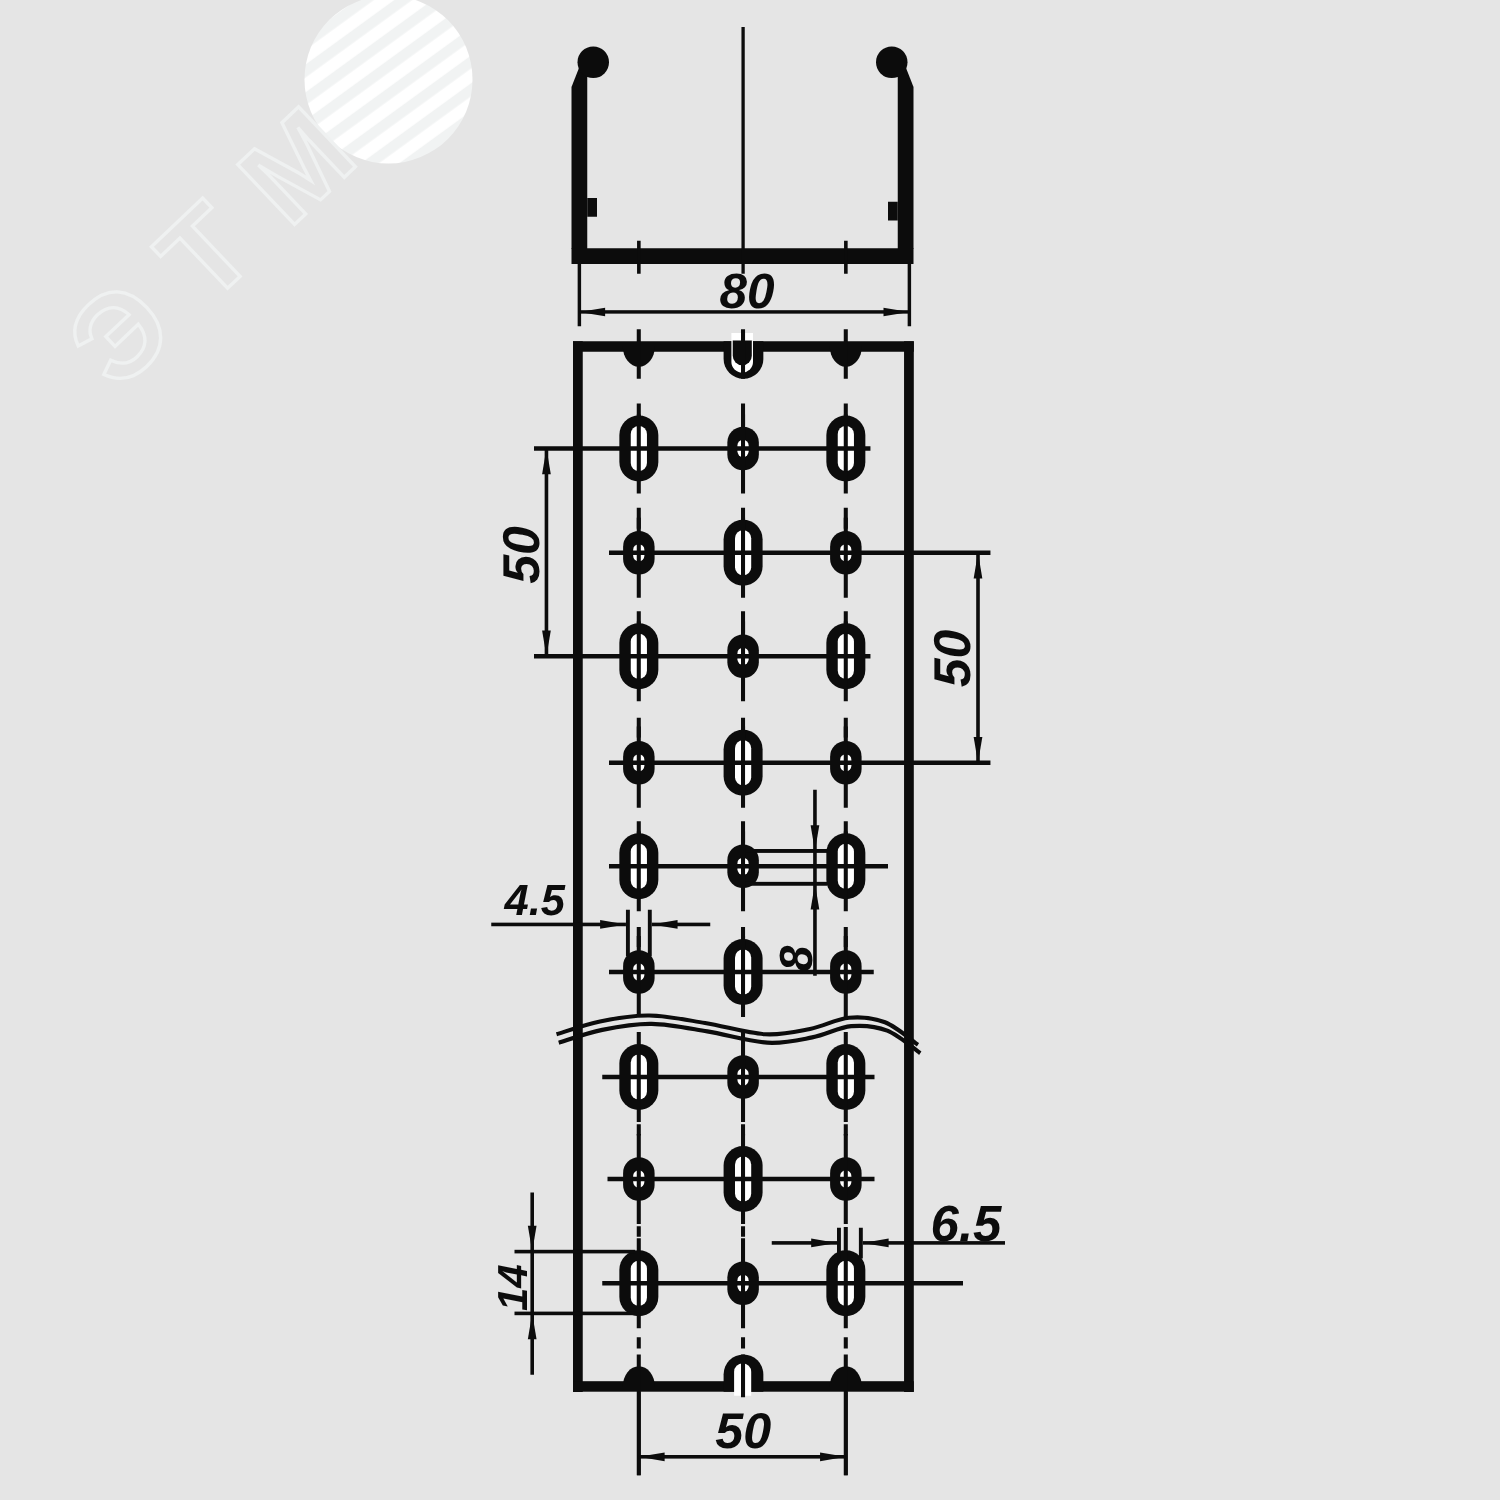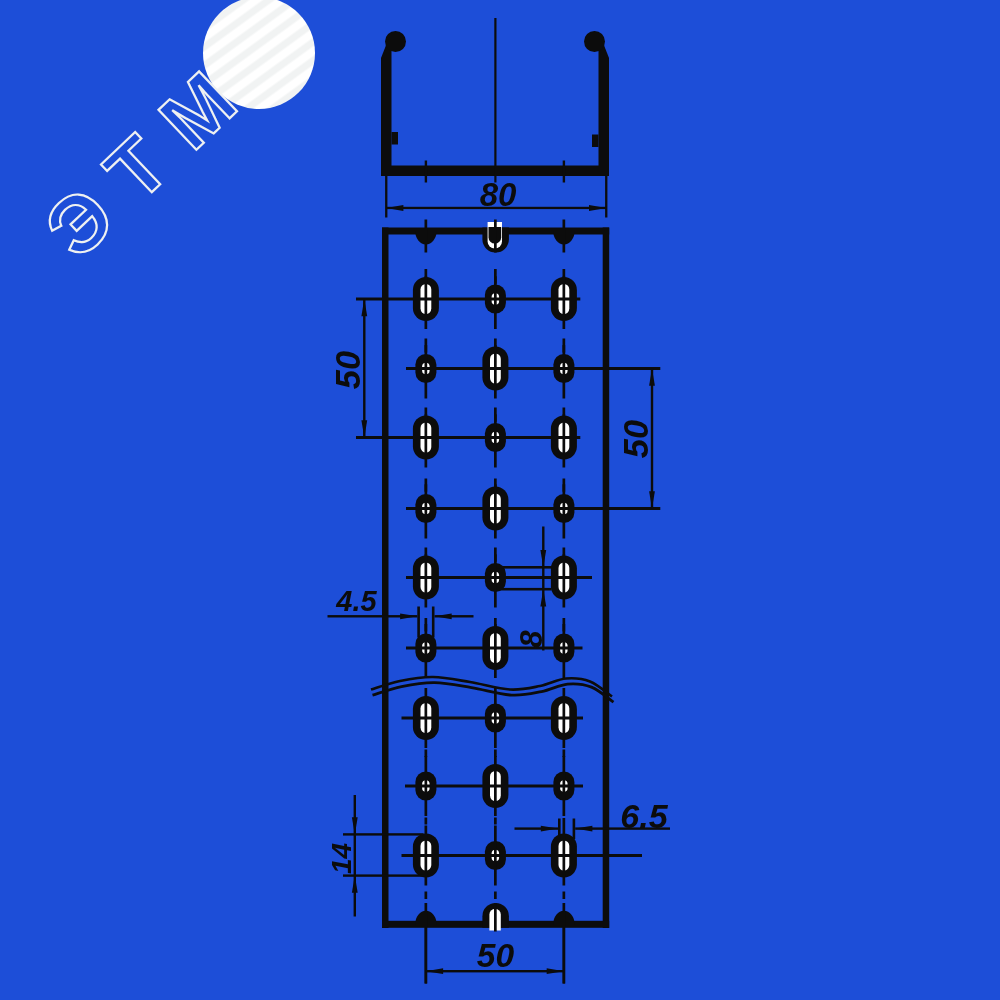--- a/index.html
+++ b/index.html
@@ -1,16 +1,16 @@
 <!DOCTYPE html>
 <html><head>
 <meta charset="utf-8">
 <style>
   html,body { margin:0; padding:0; background:#fff; }
-  #page { position:relative; width:1000px; height:1000px; background:#1d4ed8; overflow:hidden; }
+  #page { position:relative; width:1000px; height:1000px; background:#e5e5e5; overflow:hidden; }
   svg { display:block; font-family:"Liberation Sans", sans-serif; }
 </style>
 </head>
 <body>
 
 <div id="page">
 <svg width="1000" height="1000" viewBox="0 0 1000 1000">
 
 <defs>
         <pattern id="wmstripe" width="15" height="15" patternUnits="userSpaceOnUse" patternTransform="rotate(-36 0 0)">

